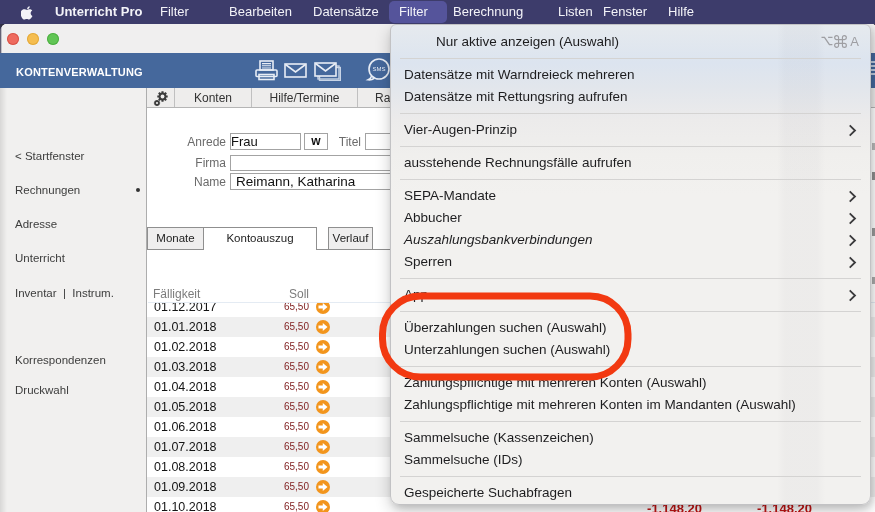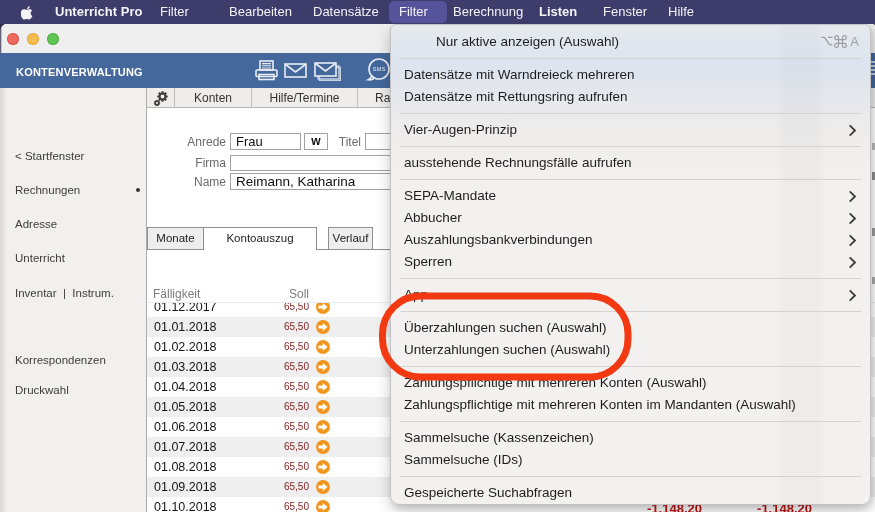--- a/index.html
+++ b/index.html
@@ -135,21 +135,21 @@
   <div class="sb" style="top:150px;">&lt; Startfenster</div>
   <div class="sb" style="top:184px;">Rechnungen</div>
   <div class="abs" style="left:136px;top:188px;width:4px;height:4px;border-radius:50%;background:#333;"></div>
   <div class="sb" style="top:218px;">Adresse</div>
   <div class="sb" style="top:252px;">Unterricht</div>
   <div class="sb" style="top:287px;">Inventar &nbsp;| &nbsp;Instrum.</div>
   <div class="sb" style="top:354px;">Korrespondenzen</div>
   <div class="sb" style="top:384px;">Druckwahl</div>
 
   <div class="lbl" style="left:146px;top:135px;width:80px;">Anrede</div>
-  <div class="inp" style="left:230px;top:132.5px;width:71px;height:17px;line-height:15px;padding-left:5px;">Frau</div>
+  <div class="inp" style="left:230px;top:132.5px;width:71px;height:17px;line-height:15px;">Frau</div>
   <div class="inp" style="left:304px;top:132.5px;width:24px;height:17px;text-align:center;line-height:15px;font-weight:bold;font-size:12px;">w</div>
   <div class="lbl" style="left:300px;top:135px;width:61px;">Titel</div>
   <div class="inp" style="left:365px;top:132.5px;width:120px;height:17px;"></div>
   <div class="lbl" style="left:146px;top:156px;width:80px;">Firma</div>
   <div class="inp" style="left:230px;top:154.5px;width:300px;height:16px;"></div>
   <div class="lbl" style="left:146px;top:175px;width:80px;">Name</div>
   <div class="inp" style="left:230px;top:173px;width:300px;height:17px;line-height:15px;padding-left:5px;font-size:13.5px;">Reimann, Katharina</div>
 
   <div class="abs" style="left:147px;top:249px;width:57px;height:1px;background:#8f8f8f;"></div>
   <div class="abs" style="left:316px;top:249px;width:74px;height:1px;background:#8f8f8f;"></div>
@@ -277,21 +277,21 @@
         </svg></div>
       <div class="sep" style="top:121px;"></div>
       <div class="mi" style="top:127px;">ausstehende Rechnungsfälle aufrufen</div>
       <div class="sep" style="top:154px;"></div>
       <div class="mi" style="top:160px;">SEPA-Mandate<svg style="position:absolute;right:0px;top:4.5px;" width="9" height="13" viewBox="0 0 9 13">
           <path d="M1.7 1.4L7 6.5L1.7 11.6" fill="none" stroke="#3a3a3c" stroke-width="1.8"></path>
         </svg></div>
       <div class="mi" style="top:182px;">Abbucher<svg style="position:absolute;right:0px;top:4.5px;" width="9" height="13" viewBox="0 0 9 13">
           <path d="M1.7 1.4L7 6.5L1.7 11.6" fill="none" stroke="#3a3a3c" stroke-width="1.8"></path>
         </svg></div>
-      <div class="mi" style="top:204px;">Auszahlungsbankverbindungen<svg style="position:absolute;right:0px;top:4.5px;" width="9" height="13" viewBox="0 0 9 13">
+      <div class="mi" style="top:204px;font-style:italic;">Auszahlungsbankverbindungen<svg style="position:absolute;right:0px;top:4.5px;" width="9" height="13" viewBox="0 0 9 13">
           <path d="M1.7 1.4L7 6.5L1.7 11.6" fill="none" stroke="#3a3a3c" stroke-width="1.8"></path>
         </svg></div>
       <div class="mi" style="top:226px;">Sperren<svg style="position:absolute;right:0px;top:4.5px;" width="9" height="13" viewBox="0 0 9 13">
           <path d="M1.7 1.4L7 6.5L1.7 11.6" fill="none" stroke="#3a3a3c" stroke-width="1.8"></path>
         </svg></div>
       <div class="sep" style="top:253px;"></div>
       <div class="mi" style="top:259px;">App<svg style="position:absolute;right:0px;top:4.5px;" width="9" height="13" viewBox="0 0 9 13">
           <path d="M1.7 1.4L7 6.5L1.7 11.6" fill="none" stroke="#3a3a3c" stroke-width="1.8"></path>
         </svg></div>
       <div class="sep" style="top:286px;"></div>
@@ -311,21 +311,21 @@
     <div id="mb-filter-hl"></div>
     <svg style="position:absolute;left:21px;top:5px;" width="14" height="15" viewBox="0 0 14 15">
       <path fill="#f3f3f8" d="M11.4 10.9c-0.3 0.7-0.5 1.1-0.9 1.7-0.6 0.9-1.4 2-2.4 2-0.9 0-1.2-0.6-2.4-0.6-1.2 0-1.5 0.6-2.4 0.6-1 0-1.8-1-2.4-1.9C-0.6 10.3-0.8 7.4 0.2 5.9c0.7-1.1 1.9-1.7 3-1.7 1.1 0 1.8 0.6 2.7 0.6 0.9 0 1.4-0.6 2.7-0.6 1 0 2 0.5 2.7 1.4-2.4 1.3-2 4.7 0.1 5.3zM8.1 3.2C8.5 2.7 8.8 2 8.7 1.2 8 1.3 7.3 1.7 6.8 2.2 6.4 2.7 6 3.4 6.1 4.1c0.8 0 1.5-0.4 2-0.9z"></path>
     </svg>
     <span class="mb" style="left:55px;font-weight:bold;">Unterricht Pro</span>
     <span class="mb" style="left:160px;">Filter</span>
     <span class="mb" style="left:229px;">Bearbeiten</span>
     <span class="mb" style="left:313px;">Datensätze</span>
     <span class="mb" style="left:399px;font-weight:500;">Filter</span>
     <span class="mb" style="left:453px;">Berechnung</span>
-    <span class="mb" style="left:539px;font-weight:bold;">Listen</span>
+    <span class="mb" style="left:558px;">Listen</span>
     <span class="mb" style="left:603px;">Fenster</span>
     <span class="mb" style="left:668px;">Hilfe</span>
   </div>
 
   <svg class="abs" style="left:367px;top:280px;" width="275" height="112" viewBox="0 0 275 112">
     <rect x="15.5" y="16" width="245.5" height="81" rx="38" ry="38" fill="none" stroke="#f23911" stroke-width="7"></rect>
   </svg>
 </div>
 
 </body></html>

